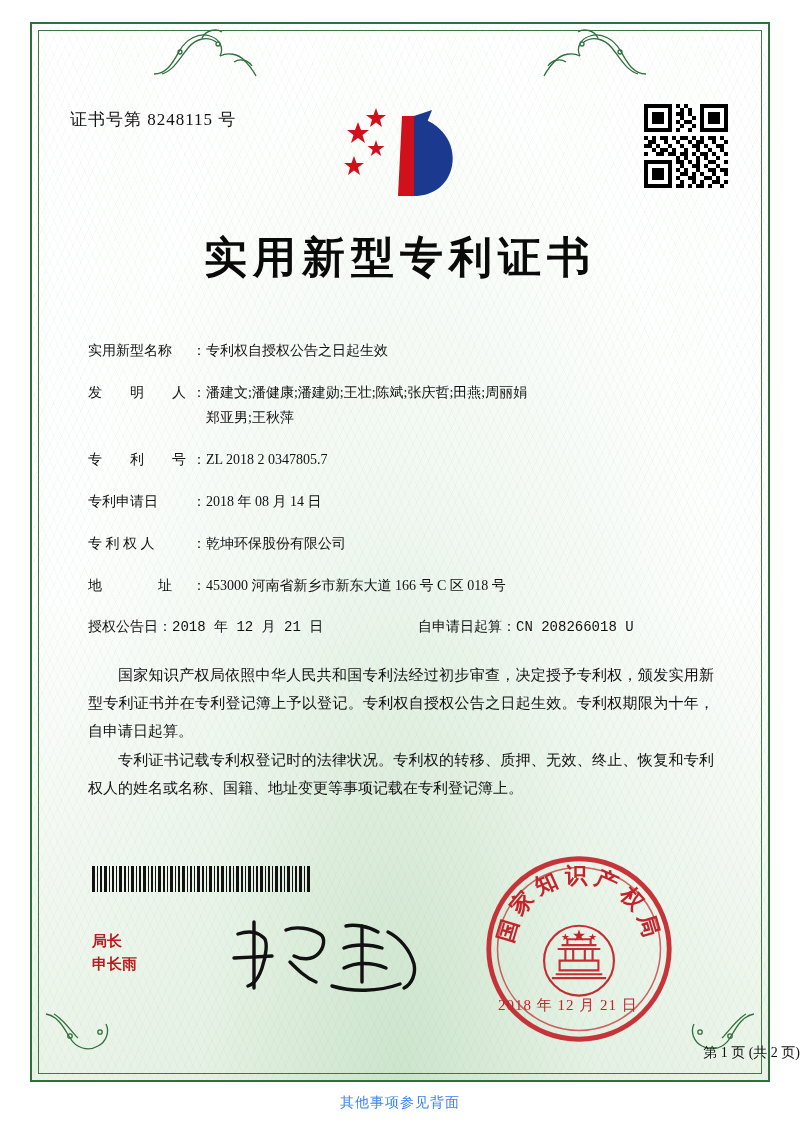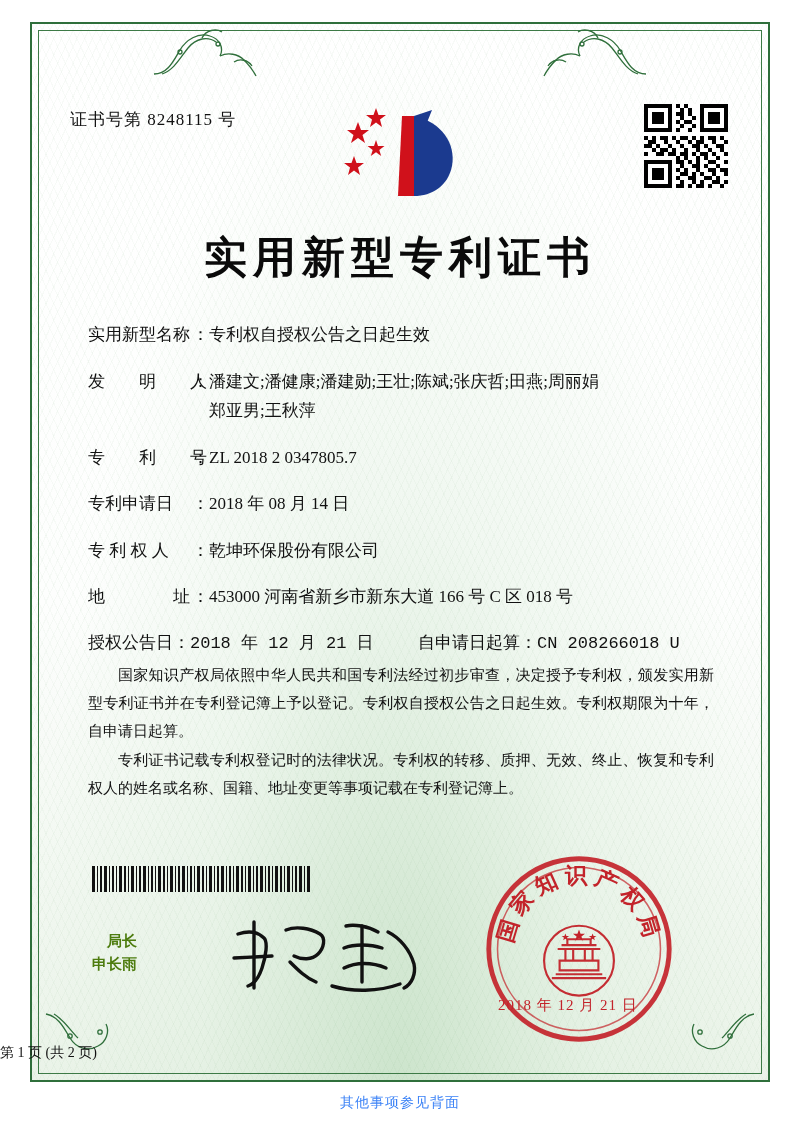--- a/index.html
+++ b/index.html
@@ -105,23 +105,23 @@
     font-size: 43px;
     font-weight: bold;
     letter-spacing: 6px;
     color: #0a0a0a;
     font-family: "DejaVu Serif", "Liberation Serif", serif;
   }
 
   .fields {
     position: absolute;
     left: 88px;
-    top: 322px;
+    top: 340px;
     width: 630px;
-    font-size: 17px;
+    font-size: 14px;
     color: #111;
     line-height: 1.5;
   }
   .field-row {
     display: flex;
     align-items: flex-start;
     margin-bottom: 21px;
   }
   .field-label {
     width: 104px;
@@ -182,39 +182,38 @@
     letter-spacing: 1px;
     font-family: "Liberation Serif", serif;
   }
 
   .director {
     position: absolute;
     left: 92px;
     top: 930px;
     font-size: 15px;
     line-height: 1.55;
-    color: #4d7c0f;
+    color: #b91c1c;
     font-weight: bold;
-    text-align: right;
   }
   .signature {
     position: absolute;
     left: 228px;
     top: 912px;
     width: 200px;
     height: 86px;
     color: #111;
   }
 
   .page-no {
     position: absolute;
     left: 0;
     right: 0;
     top: 1044px;
-    text-align: left;
+    text-align: right;
     font-size: 14px;
     color: #111;
   }
   .footnote {
     position: absolute;
     left: 0;
     right: 0;
     top: 1094px;
     text-align: center;
     font-size: 14px;

